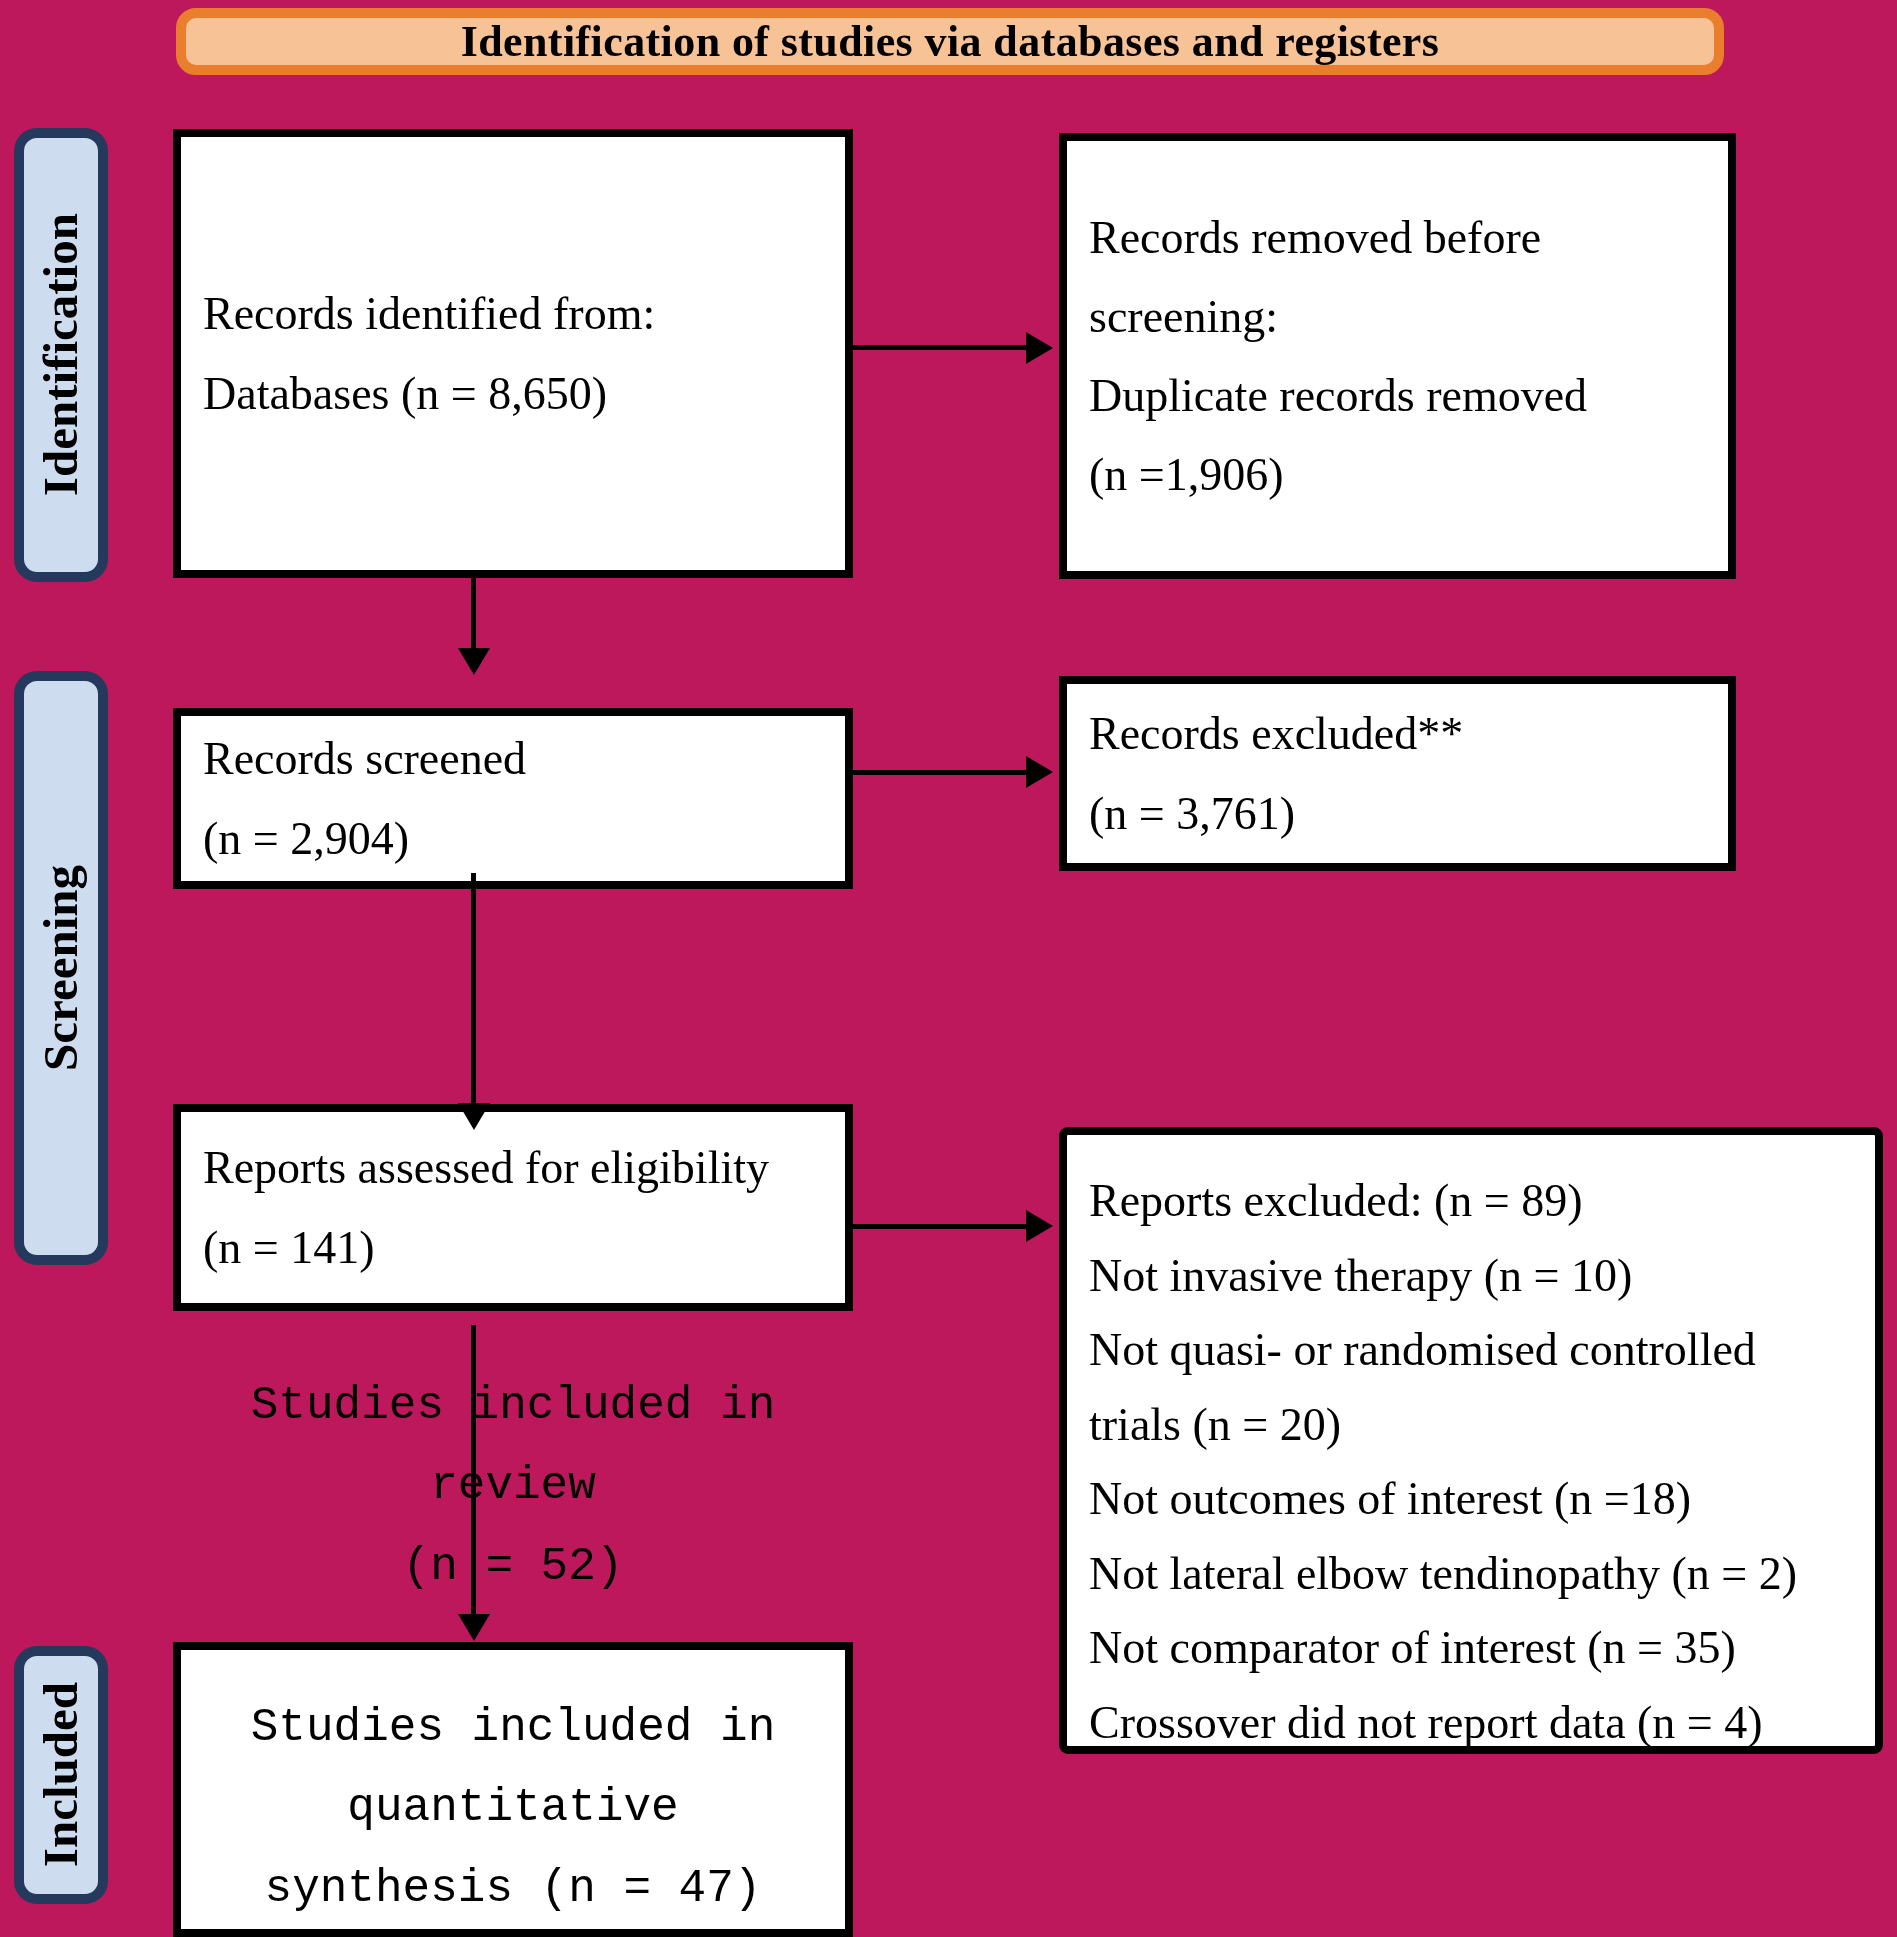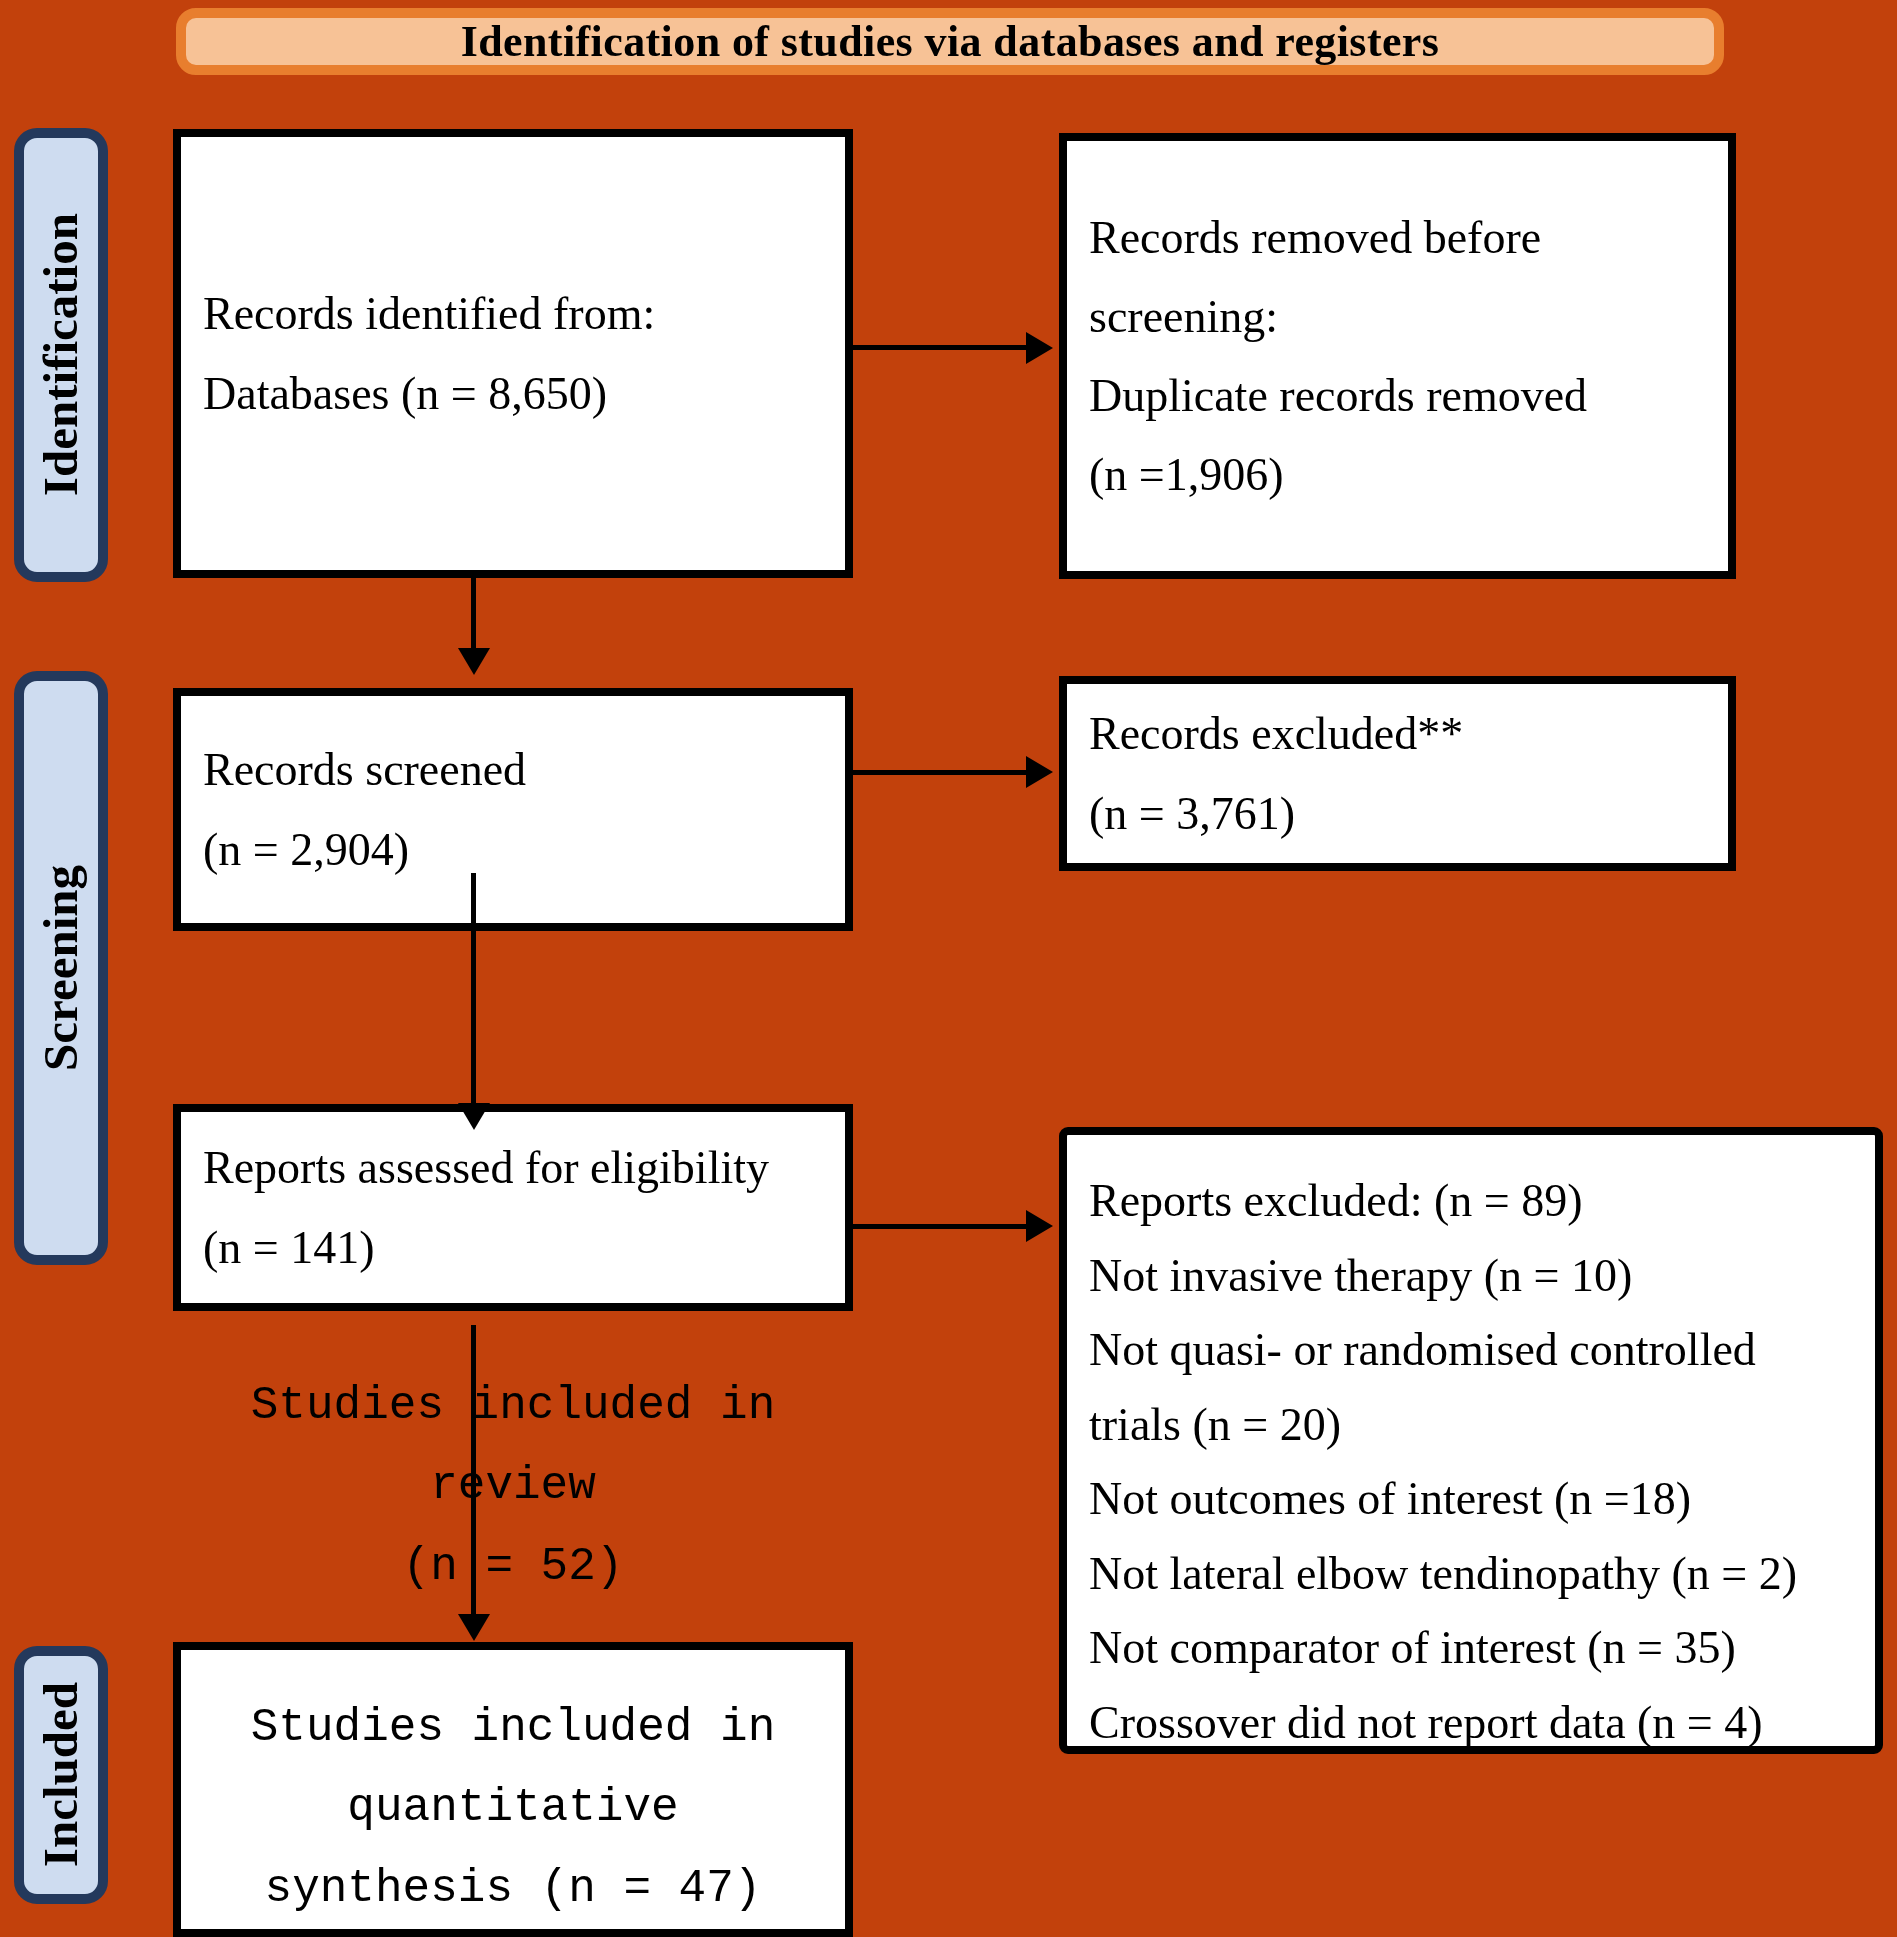--- a/index.html
+++ b/index.html
@@ -4,21 +4,21 @@
 <style>
   html, body {
     margin: 0;
     padding: 0;
     background: #ffffff;
   }
   .canvas {
     position: relative;
     width: 1898px;
     height: 1938px;
-    background: #c2410c;
+    background: #be185d;
     font-family: "Liberation Serif", "DejaVu Serif", serif;
     color: #000000;
   }
 
   
   .banner {
     position: absolute;
     left: 176px; top: 7.6px;
     width: 1548px; height: 67px;
     background: var(--banner_fill);
@@ -70,21 +70,21 @@
   }
   .box-text {
     white-space: pre-line;
     font-size: 46px;
     line-height: 1.72;
   }
   .box-left-pad { padding-left: 22px; padding-right: 15px; }
 
   .box-records-identified { left: 173px;  top: 129px;  width: 680px;  height: 449px; }
   .box-records-removed    { left: 1059px; top: 133px;  width: 677px;  height: 446px; }
-  .box-records-screened   { left: 173px;  top: 688px;  width: 680px;  height: 243px; }
+  .box-records-screened   { left: 173px;  top: 708px;  width: 680px;  height: 181px; }
   .box-records-excluded   { left: 1059px; top: 676px;  width: 677px;  height: 195px; }
   .box-reports-assessed   { left: 173px;  top: 1104px; width: 680px;  height: 207px; }
   .box-reports-excluded   {
     left: 1059px; top: 1127px; width: 824px; height: 627px;
     align-items: flex-start;
     border-radius: 9px;
   }
   .box-reports-excluded .box-text {
     padding-top: 29px;
     line-height: 1.62;

